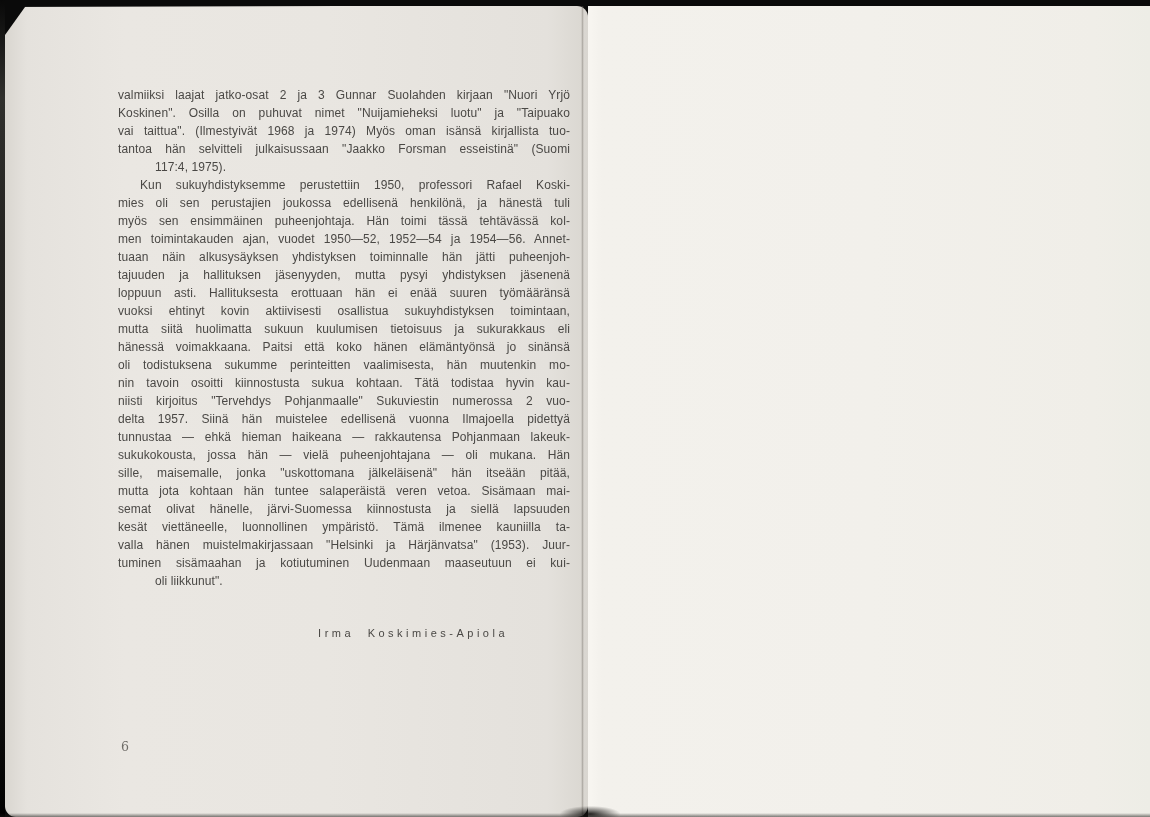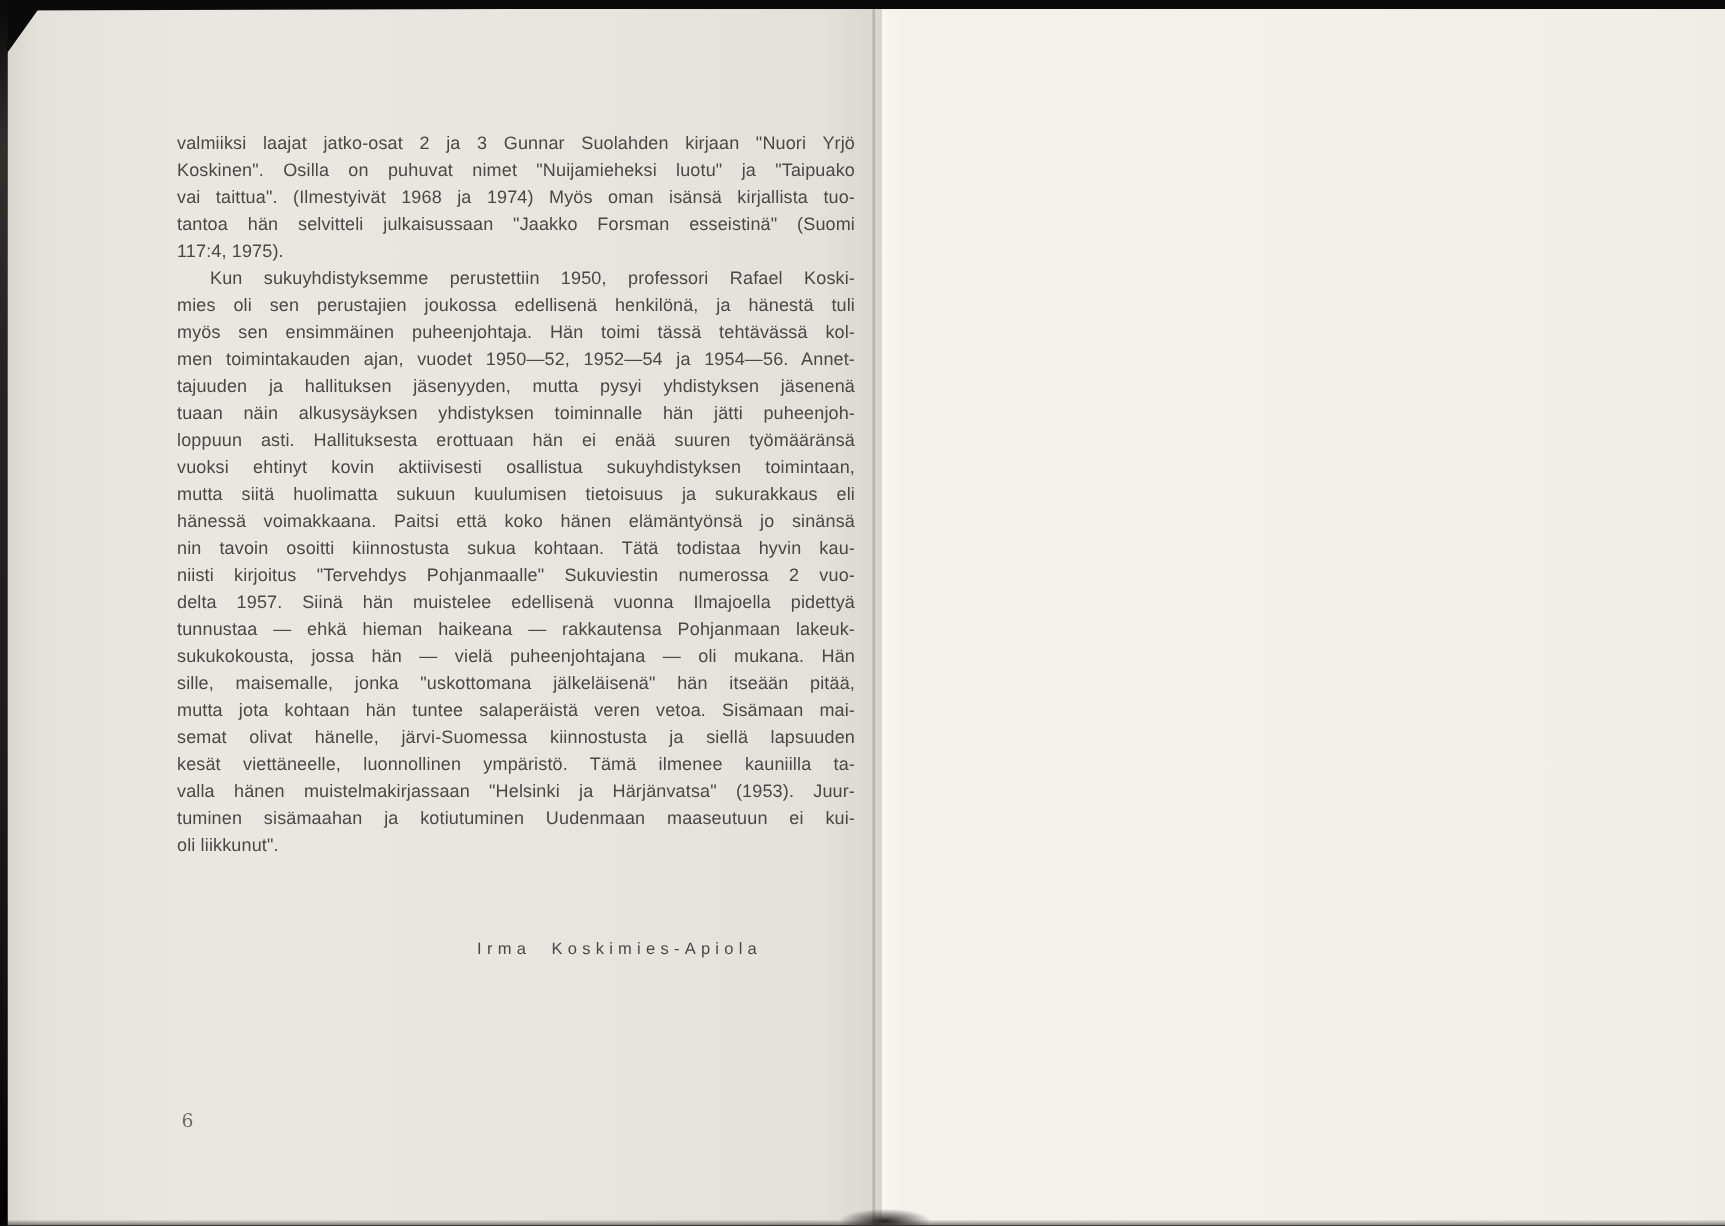--- a/index.html
+++ b/index.html
@@ -14,20 +14,21 @@
     background:var(--scan-bg);
     font-family:"Liberation Sans", sans-serif;
   }
   .scan{position:relative;width:1150px;height:817px;background:var(--scan-bg);}
 
   
   .page{position:absolute;top:6px;bottom:0;}
   .page-left{
     left:5px;width:583px;
     background:linear-gradient(90deg,#d9d6d0 0px,#e5e2dd 22px,#eae7e2 120px,#e9e6e1 55%,#e4e1dc 93%,#d9d6d0 100%);
+    border-radius:11px;
   }
   .page-right{
     left:588px;width:562px;
     background:linear-gradient(90deg,#f8f6f1 0px,#f3f1ec 14px,#f2f0eb 50%,#f0eee8 90%,#ededE6 100%);
   }
   .crease{
     position:absolute;top:6px;bottom:0;left:581px;width:3px;
     background:linear-gradient(90deg,rgba(110,105,98,0),rgba(110,105,98,0.38),rgba(110,105,98,0));
   }
 
@@ -50,21 +51,21 @@
   }
   .gutter-blob{
     position:absolute;left:560px;top:806px;width:60px;height:16px;
     background:radial-gradient(ellipse at center,rgba(15,14,12,0.9) 0%,rgba(15,14,12,0.35) 45%,rgba(15,14,12,0) 72%);
   }
 
   
   .textblock{position:absolute;color:var(--ink);font-size:12px;line-height:18px;letter-spacing:0.1px;}
   #left-text{left:113px;top:80px;width:452px;}
   .line{height:18px;text-align:justify;text-align-last:justify;}
-  .line.last{text-align-last:left;}
+  .line.last{text-align-last:left;margin-left:37px;}
   .line.indent{padding-left:22px;}
   .signature-line{
     position:absolute;left:113px;top:621px;width:452px;box-sizing:border-box;
     text-align:right;padding-right:62px;
     color:var(--ink);font-size:11px;letter-spacing:3.5px;word-spacing:7px;
   }
   .pagenum{
     position:absolute;color:#6e6c67;
     font-family:"DejaVu Serif", serif;font-size:12.5px;
   }
@@ -79,26 +80,27 @@
     <div class="textblock" id="left-text">
         <div class="line">valmiiksi laajat jatko-osat 2 ja 3 Gunnar Suolahden kirjaan "Nuori Yrjö</div>
         <div class="line">Koskinen". Osilla on puhuvat nimet "Nuijamieheksi luotu" ja "Taipuako</div>
         <div class="line">vai taittua". (Ilmestyivät 1968 ja 1974) Myös oman isänsä kirjallista tuo-</div>
         <div class="line">tantoa hän selvitteli julkaisussaan "Jaakko Forsman esseistinä" (Suomi</div>
         <div class="line last">117:4, 1975).</div>
         <div class="line indent">Kun sukuyhdistyksemme perustettiin 1950, professori Rafael Koski-</div>
         <div class="line">mies oli sen perustajien joukossa edellisenä henkilönä, ja hänestä tuli</div>
         <div class="line">myös sen ensimmäinen puheenjohtaja. Hän toimi tässä tehtävässä kol-</div>
         <div class="line">men toimintakauden ajan, vuodet 1950—52, 1952—54 ja 1954—56. Annet-</div>
+        <div class="line">tuaan näin alkusysäyksen yhdistyksen toiminnalle hän jätti puheenjoh-</div>
         <div class="line">tajuuden ja hallituksen jäsenyyden, mutta pysyi yhdistyksen jäsenenä</div>
-        <div class="line">tuaan näin alkusysäyksen yhdistyksen toiminnalle hän jätti puheenjoh-</div>
         <div class="line">loppuun asti. Hallituksesta erottuaan hän ei enää suuren työmääränsä</div>
         <div class="line">vuoksi ehtinyt kovin aktiivisesti osallistua sukuyhdistyksen toimintaan,</div>
         <div class="line">mutta siitä huolimatta sukuun kuulumisen tietoisuus ja sukurakkaus eli</div>
         <div class="line">hänessä voimakkaana. Paitsi että koko hänen elämäntyönsä jo sinänsä</div>
+        <div class="line">oli todistuksena sukumme perinteitten vaalimisesta, hän muutenkin mo-</div>
         <div class="line">nin tavoin osoitti kiinnostusta sukua kohtaan. Tätä todistaa hyvin kau-</div>
         <div class="line">niisti kirjoitus "Tervehdys Pohjanmaalle" Sukuviestin numerossa 2 vuo-</div>
         <div class="line">delta 1957. Siinä hän muistelee edellisenä vuonna Ilmajoella pidettyä</div>
         <div class="line">tunnustaa — ehkä hieman haikeana — rakkautensa Pohjanmaan lakeuk-</div>
         <div class="line">sukukokousta, jossa hän — vielä puheenjohtajana — oli mukana. Hän</div>
         <div class="line">sille, maisemalle, jonka "uskottomana jälkeläisenä" hän itseään pitää,</div>
         <div class="line">mutta jota kohtaan hän tuntee salaperäistä veren vetoa. Sisämaan mai-</div>
         <div class="line">semat olivat hänelle, järvi-Suomessa kiinnostusta ja siellä lapsuuden</div>
         <div class="line">kesät viettäneelle, luonnollinen ympäristö. Tämä ilmenee kauniilla ta-</div>
         <div class="line">valla hänen muistelmakirjassaan "Helsinki ja Härjänvatsa" (1953). Juur-</div>

